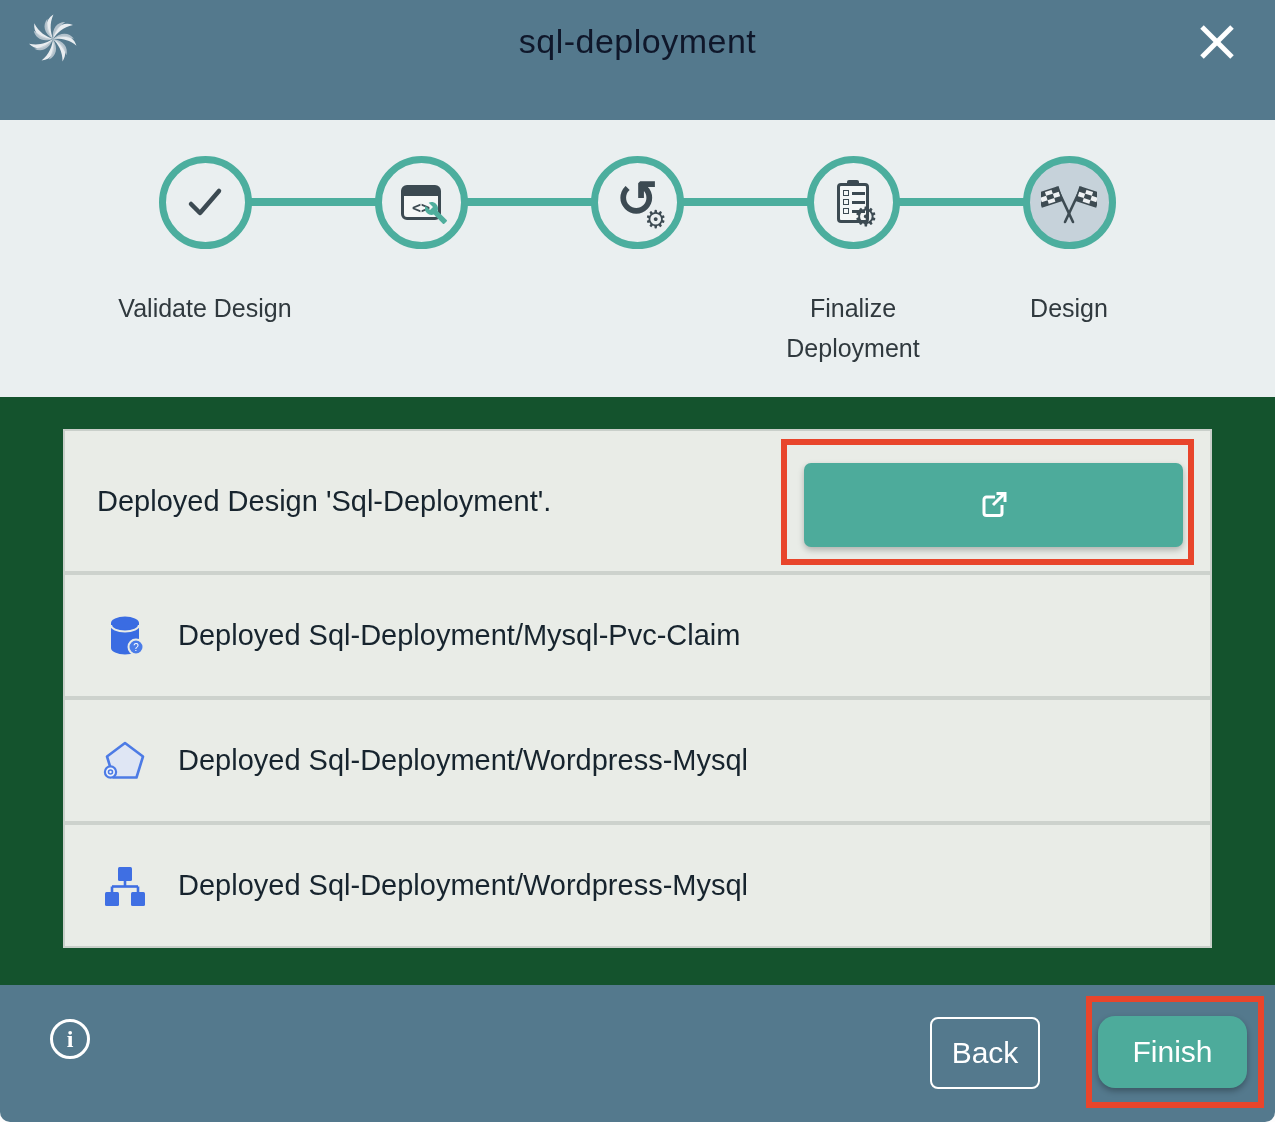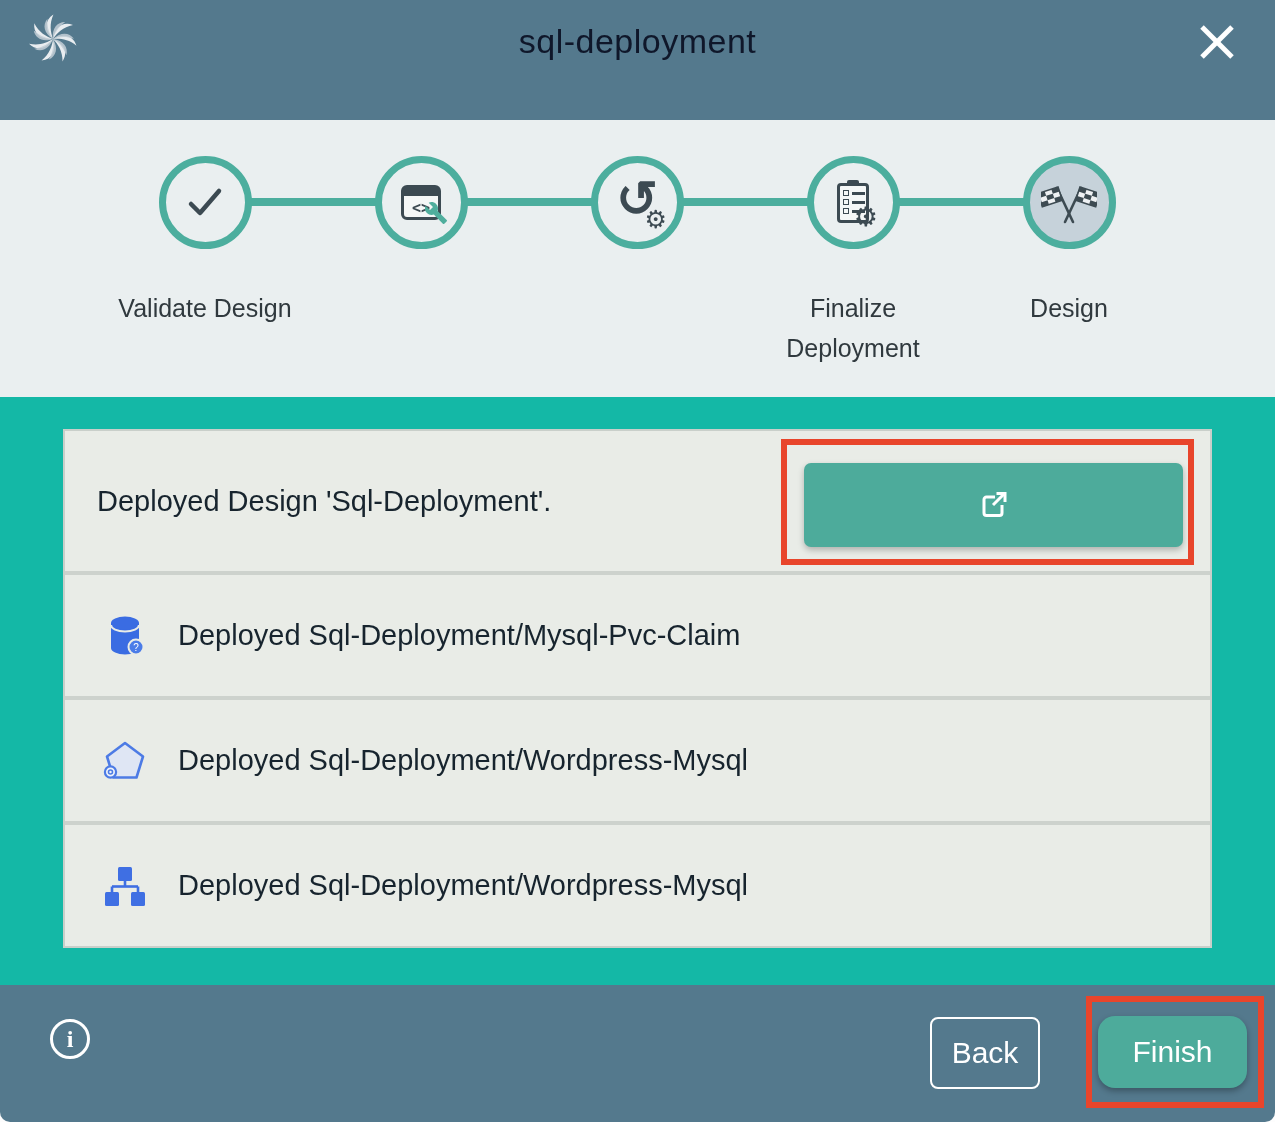--- a/index.html
+++ b/index.html
@@ -69,21 +69,21 @@
     background:#f4f7f7; margin-top:2px;
   }
   .clipboard .clip { position:absolute; top:-6px; left:7px; width:12px; height:6px; background:#3c4a52; border-radius:2px; }
   .clipboard .li { position:absolute; left:3px; height:4px; }
   .clipboard .li .bx { position:absolute; left:0; top:-1px; width:6px; height:6px; border:1.6px solid #3c4a52; }
   .clipboard .li .ln { position:absolute; left:9px; top:0.5px; width:13px; height:3px; background:#3c4a52; }
   .clipboard .li.r1{top:5px} .clipboard .li.r2{top:14px} .clipboard .li.r3{top:23px}
   .clipboard .gear-glyph { right:-12px; bottom:-10px; font-size:27px; }
 
   
-  .main { position:absolute; top:397px; left:0; width:1275px; height:588px; background:#14b8a6; }
+  .main { position:absolute; top:397px; left:0; width:1275px; height:588px; background:#14532d; }
   .list {
     position:absolute; left:63px; top:32px; width:1149px;
     background:#cdd2cd; border:2px solid #c9cfca;
   }
   .row { position:relative; background:#e9ece7; }
   .row + .row { margin-top:4px; }
   .row-design { height:140px; }
   .row-item { height:121px; display:flex; align-items:center; }
   .design-text {
     position:absolute; left:32px; top:0; height:140px; display:flex; align-items:center;

